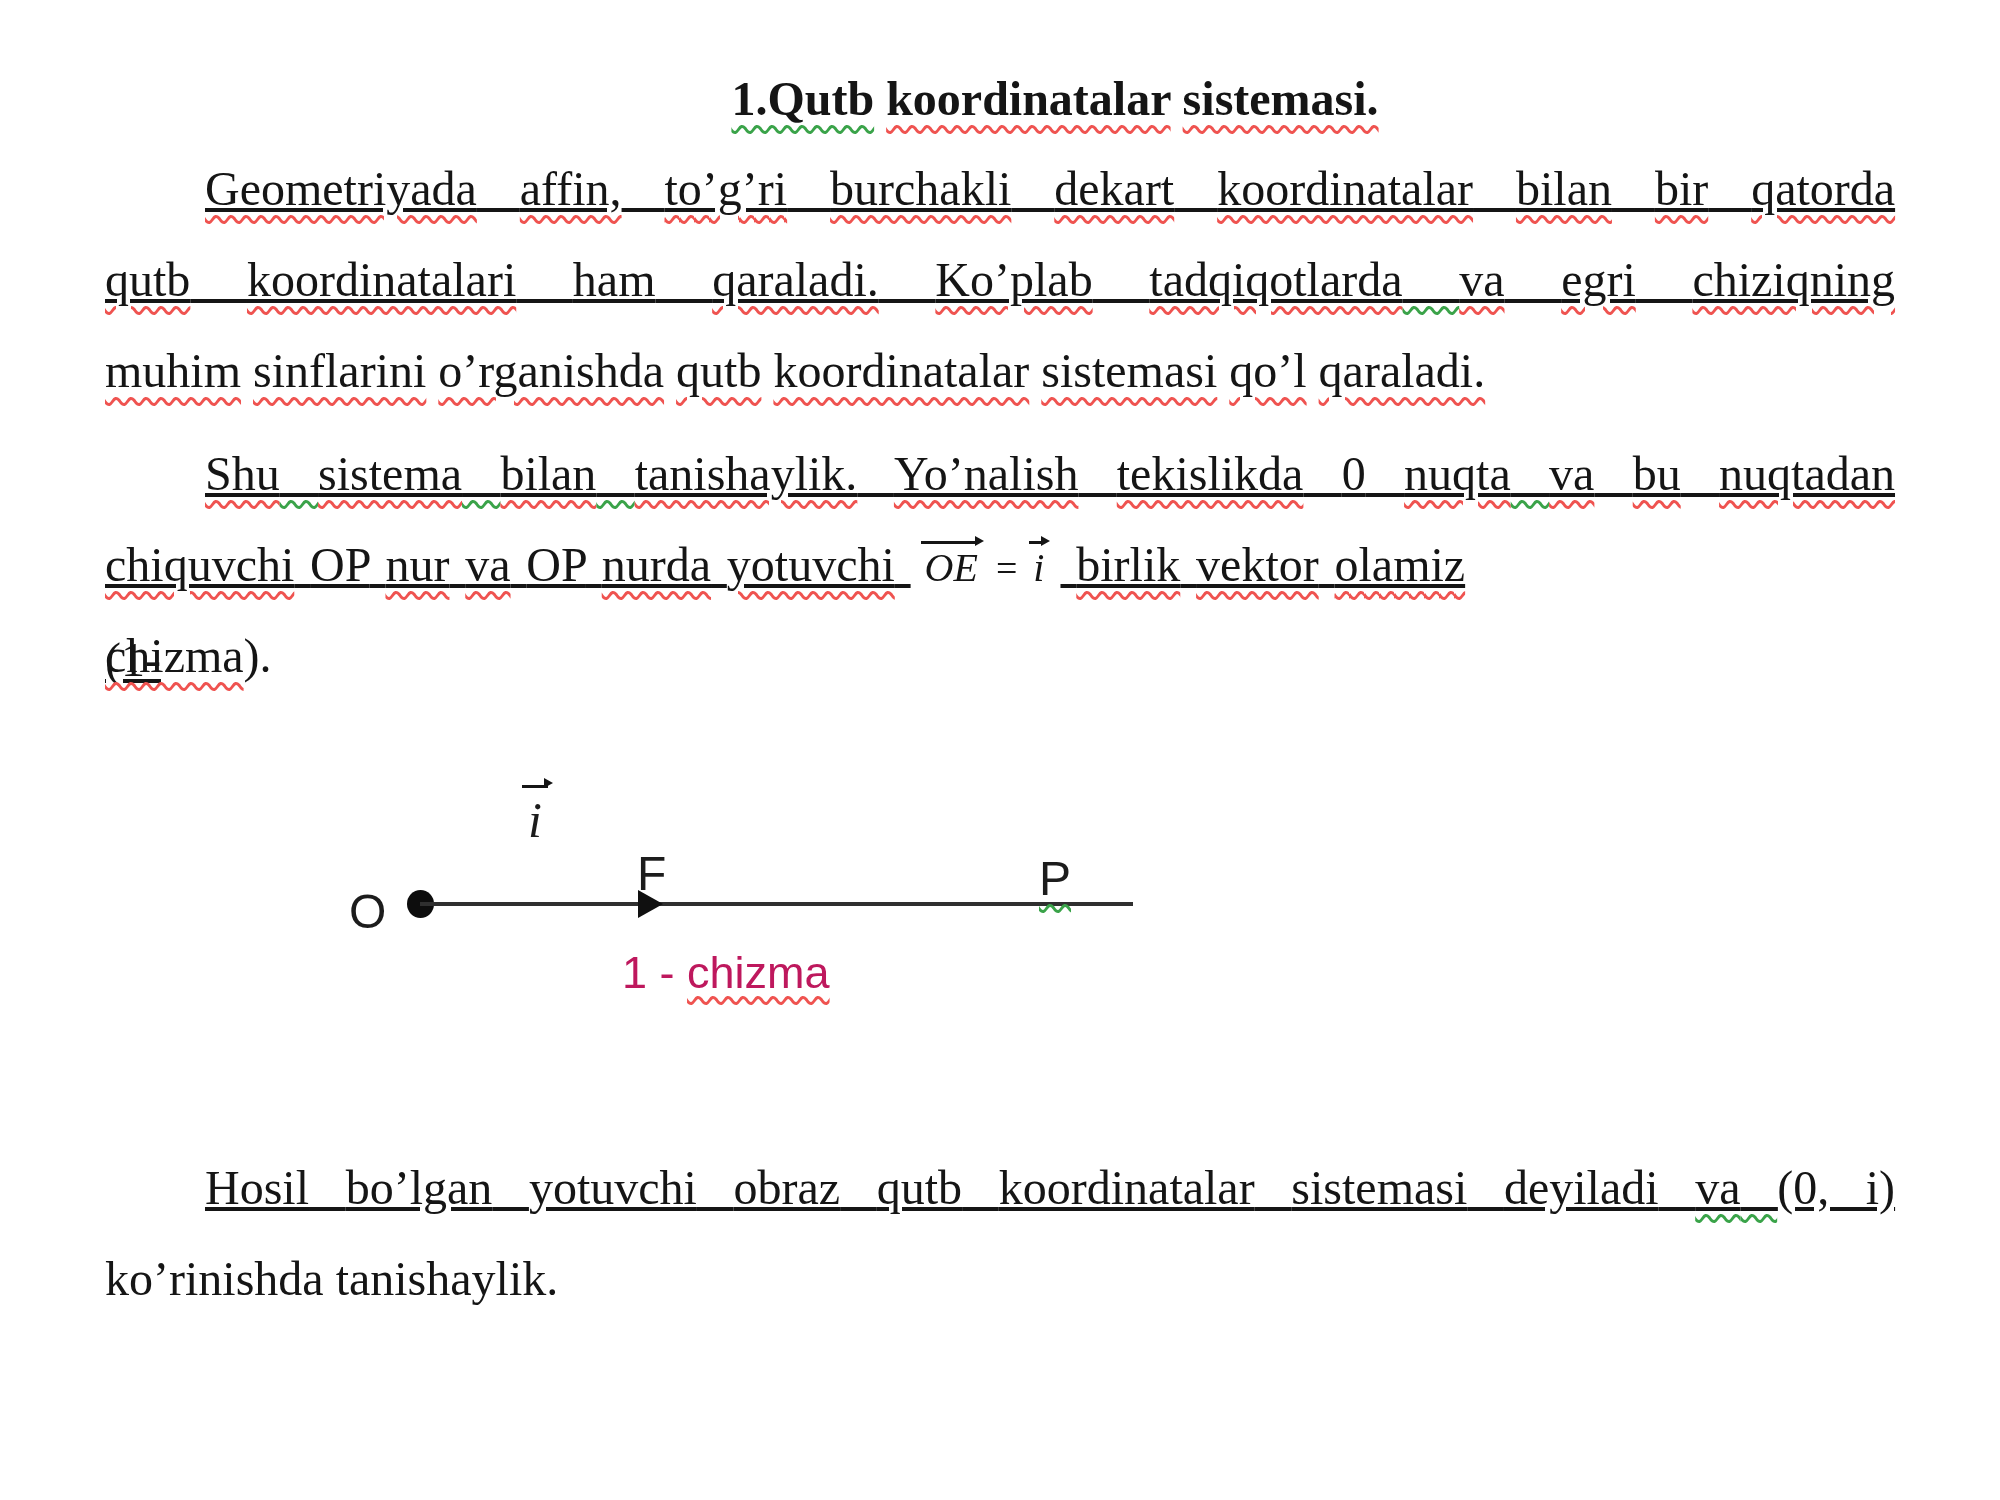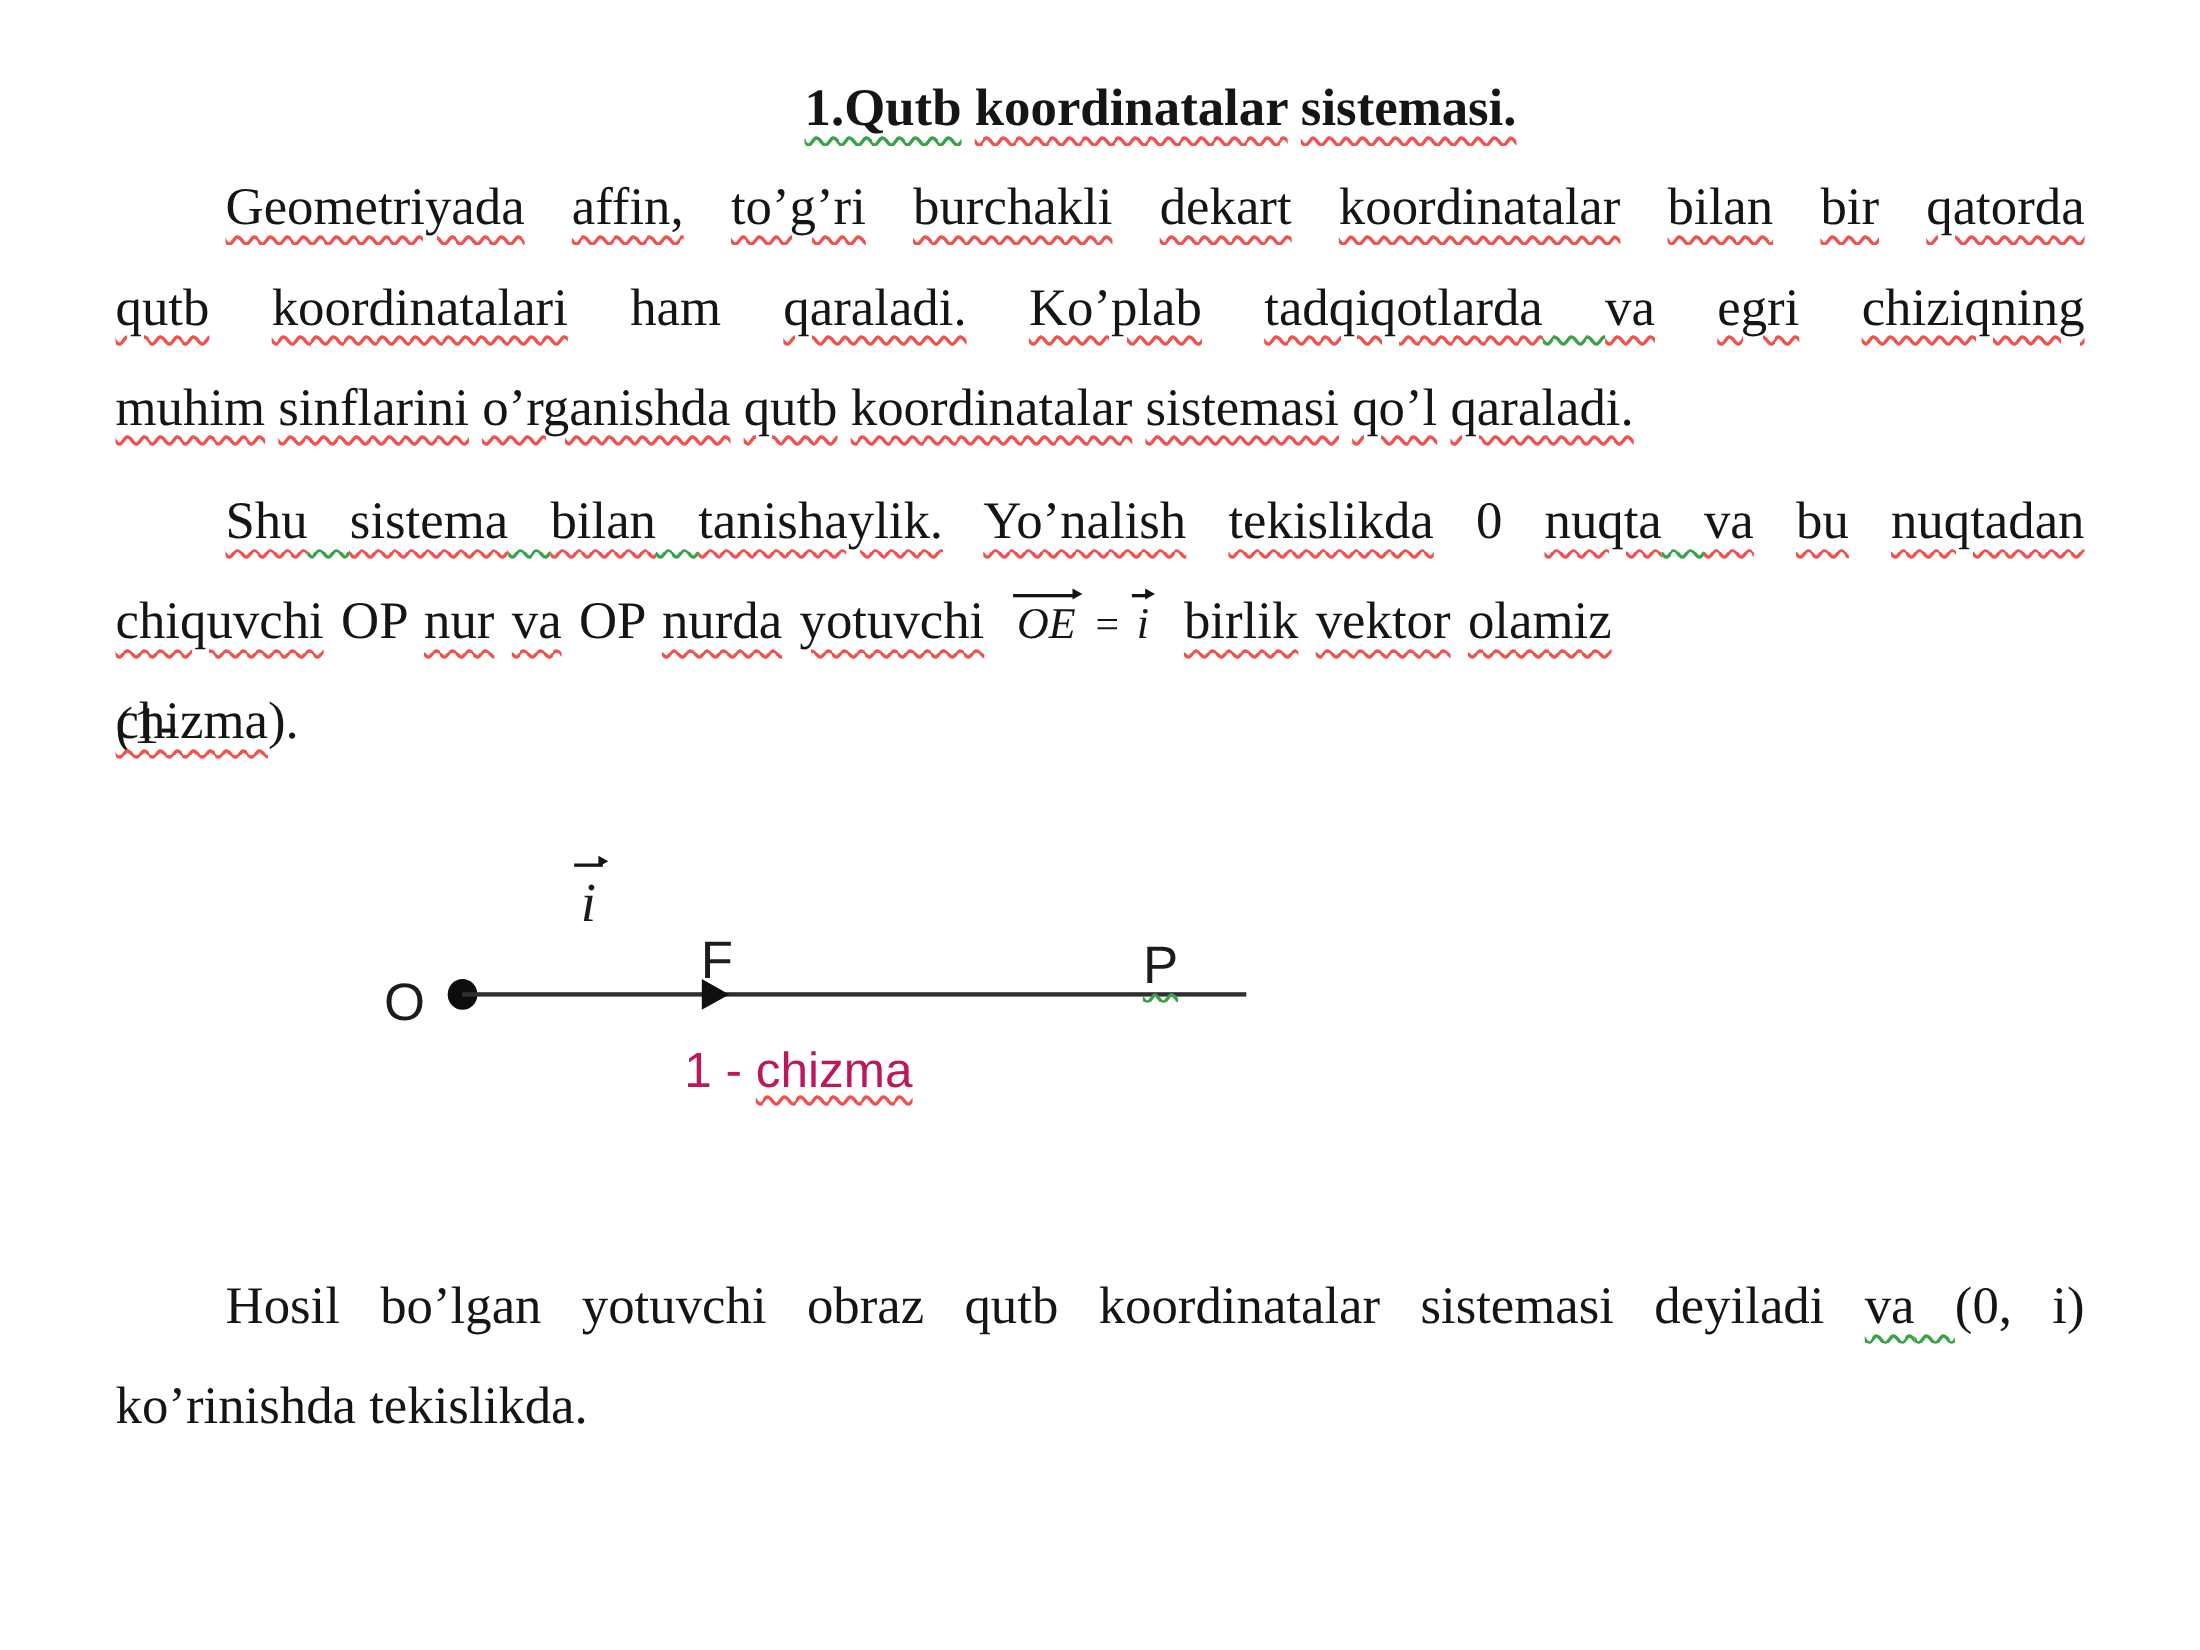--- a/index.html
+++ b/index.html
@@ -10,21 +10,21 @@
     overflow:hidden;
     font-family:"Liberation Serif","DejaVu Serif",serif;
     color:#151515;
   }
   .line{
     position:absolute;
     left:105px;width:1790px;
     font-size:48px;line-height:91px;height:91px;
     white-space:normal;
   }
-  .just{text-align:justify;text-align-last:justify;}
+  .just{text-align:justify;text-align-last:justify;text-decoration:underline;}
   .ind{text-indent:100px;}
   .title{font-weight:700;text-align:center;text-align-last:center;padding-left:110px;width:1680px;}
   
   .r{
     text-decoration-line:underline;
     text-decoration-style:wavy;
     text-decoration-color:#ef5350;
     text-decoration-thickness:3px;
     text-underline-offset:10px;
   }
@@ -109,16 +109,16 @@
     <span class="fig-label" style="left:349px;top:888px">O</span>
     <div class="fig-dot"></div>
     <div class="fig-ray"></div>
     <div class="fig-arrowhead"></div>
     <span class="fig-label" style="left:637px;top:850px">F</span>
     <span class="fig-label p-label g" style="left:1039px;top:855px">P</span>
     <div class="fig-caption"><span>1 - </span><span class="r">chizma</span></div>
   </div>
 
   <div class="line just ind" style="top:1142px"><span>Hosil</span><span> </span><span>bo’lgan</span><span> </span><span>yotuvchi</span><span> </span><span>obraz</span><span> </span><span>qutb</span><span> </span><span>koordinatalar</span><span> </span><span>sistemasi</span><span> </span><span>deyiladi</span><span> </span><span class="g">va</span><span class="g"> </span><span>(0, i)</span></div>
-  <div class="line" style="top:1233px"><span>ko’rinishda tekislikda.</span></div>
+  <div class="line" style="top:1233px"><span>ko’rinishda tanishaylik.</span></div>
 
 
 </div>
 
 </body></html>

